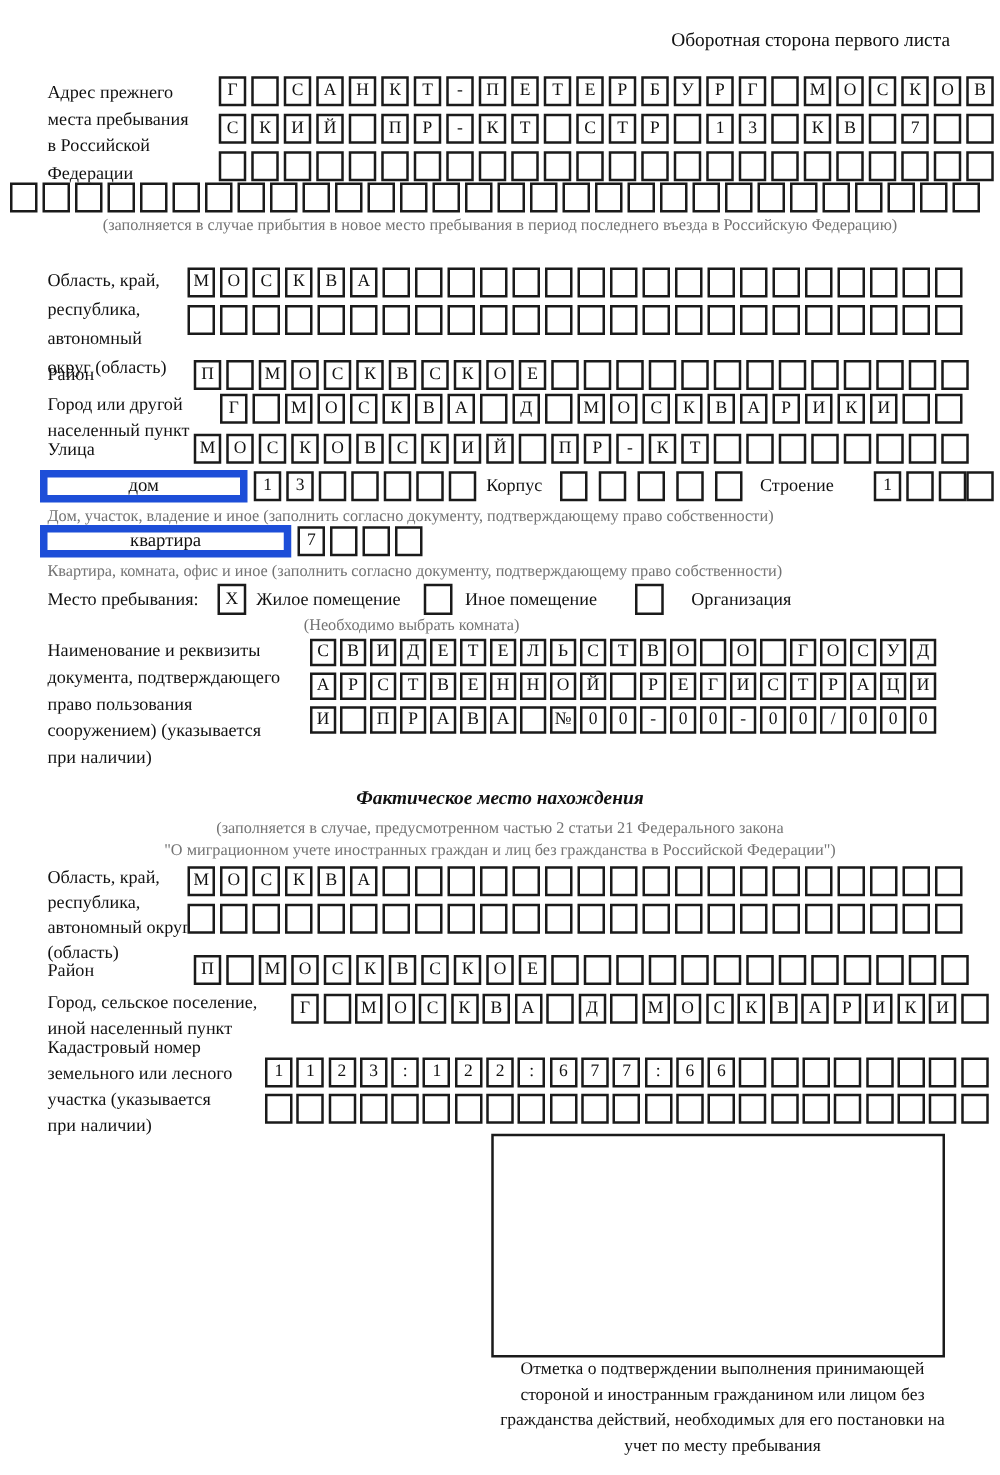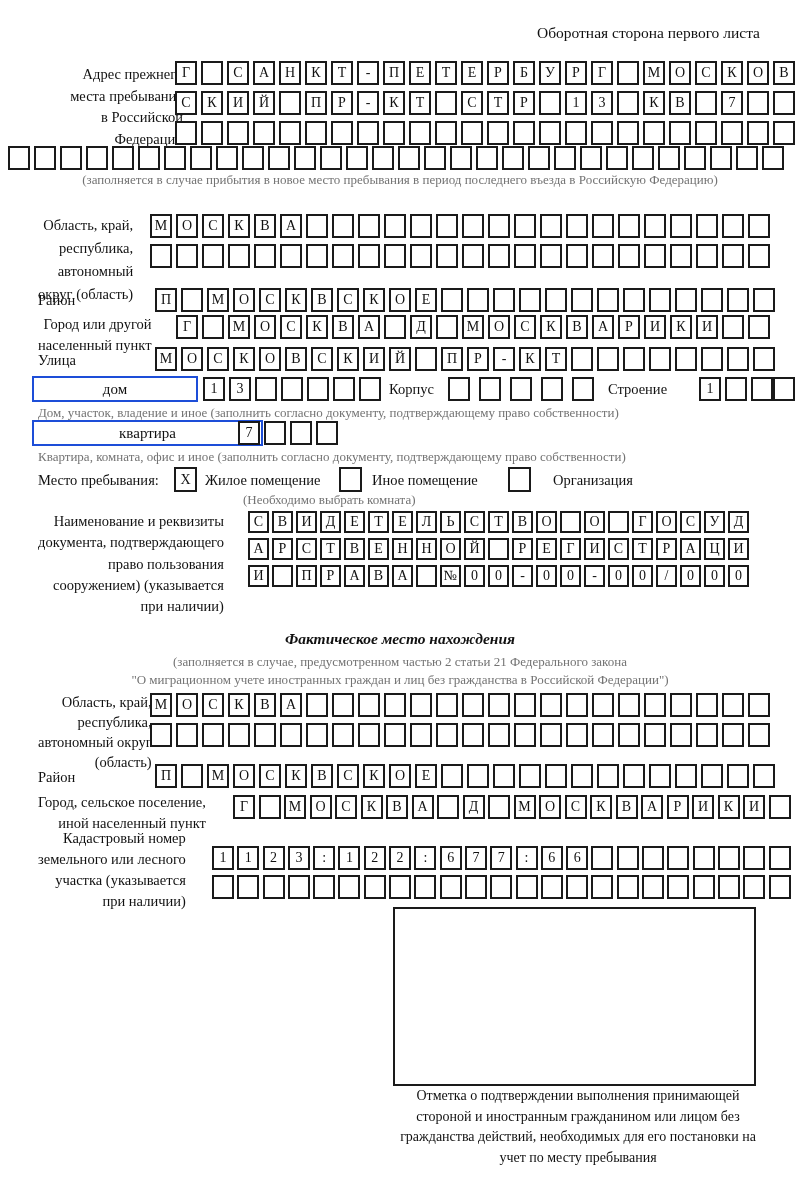--- a/index.html
+++ b/index.html
@@ -1,37 +1,37 @@
 <!DOCTYPE html>
 <html><head>
 <meta charset="utf-8">
 <style>
   html,body{margin:0;padding:0;background:#888;}
   .page{
     position:relative;width:800px;height:1180px;background:#fff;margin:0 auto;
     font-family:"Liberation Serif","DejaVu Serif",serif;color:#111;overflow:hidden;
   }
-  .abs{position:absolute;text-align:right;}
+  .abs{position:absolute;}
   .lbl{font-size:14.5px;line-height:21.5px;}
   .note{font-size:13px;color:#737373;}
   .center{left:0;width:800px;text-align:center;}
   .bold{font-weight:bold;}
   .cellrow{position:absolute;display:flex;gap:4px;}
   .cell{
     width:22px;height:24px;box-sizing:border-box;border:2px solid #1a1a1a;
     display:flex;align-items:center;justify-content:center;
     font-size:14px;line-height:1;background:#fff;
   }
   .tight{gap:3px;}
   .tight .cell{width:21px;height:22px;}
   .wide-gap{gap:9px;}
   .g2{gap:3.5px;}
   .g3{gap:3.3px;}
   .boxfield{
-    position:absolute;box-sizing:border-box;border:2px solid #1d4ed8;background:#fff;
+    position:absolute;box-sizing:border-box;border:6px solid #1d4ed8;background:#fff;
     display:flex;align-items:center;justify-content:center;font-size:15px;
   }
   .chkbox{
     position:absolute;width:23px;height:25px;box-sizing:border-box;border:2px solid #1a1a1a;
     display:flex;align-items:center;justify-content:center;font-size:14px;background:#fff;
   }
   .stamp{
     position:absolute;border:2px solid #1a1a1a;background:#fff;
   }
   .caption{font-size:14px;line-height:20.5px;text-align:center;}
@@ -329,21 +329,21 @@
   <div class="cellrow" style="left:699px;top:377px;">
       <div class="cell">1</div>
       <div class="cell"></div>
       <div class="cell"></div>
     </div>
   <div class="cellrow" style="left:773px;top:377px;">
       <div class="cell"></div>
     </div>
   <div class="abs note" style="left:38px;top:405px;">Дом, участок, владение и иное (заполнить согласно документу, подтверждающему право собственности)</div>
 
-  <div class="boxfield" style="left:32px;top:420px;width:231px;height:26px;">квартира</div>
+  <div class="boxfield" style="left:32px;top:420px;width:201px;height:26px;">квартира</div>
   <div class="cellrow" style="left:238px;top:421px;">
       <div class="cell">7</div>
       <div class="cell"></div>
       <div class="cell"></div>
       <div class="cell"></div>
     </div>
   <div class="abs note" style="left:38px;top:449px;">Квартира, комната, офис и иное (заполнить согласно документу, подтверждающему право собственности)</div>
 
   <div class="abs lbl" style="left:38px;top:470px;">Место пребывания:</div>
   <div class="chkbox" style="left:174px;top:467px;">X</div>

